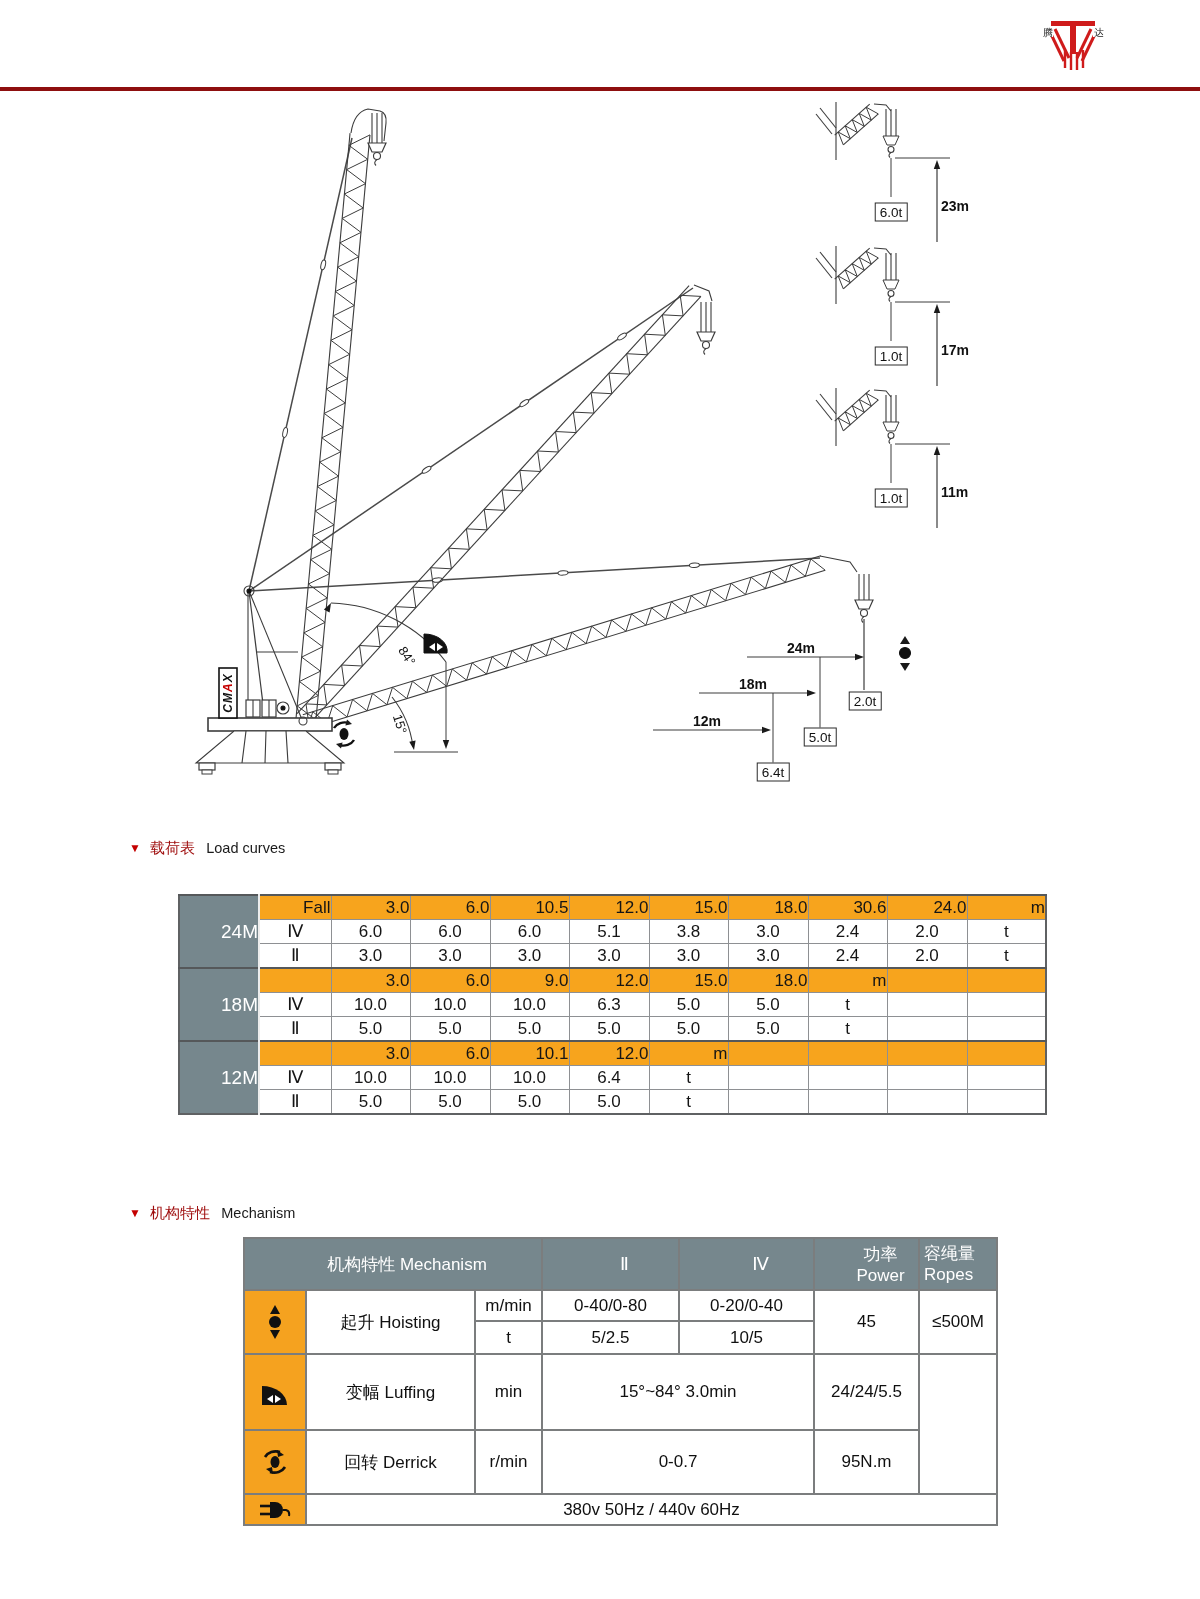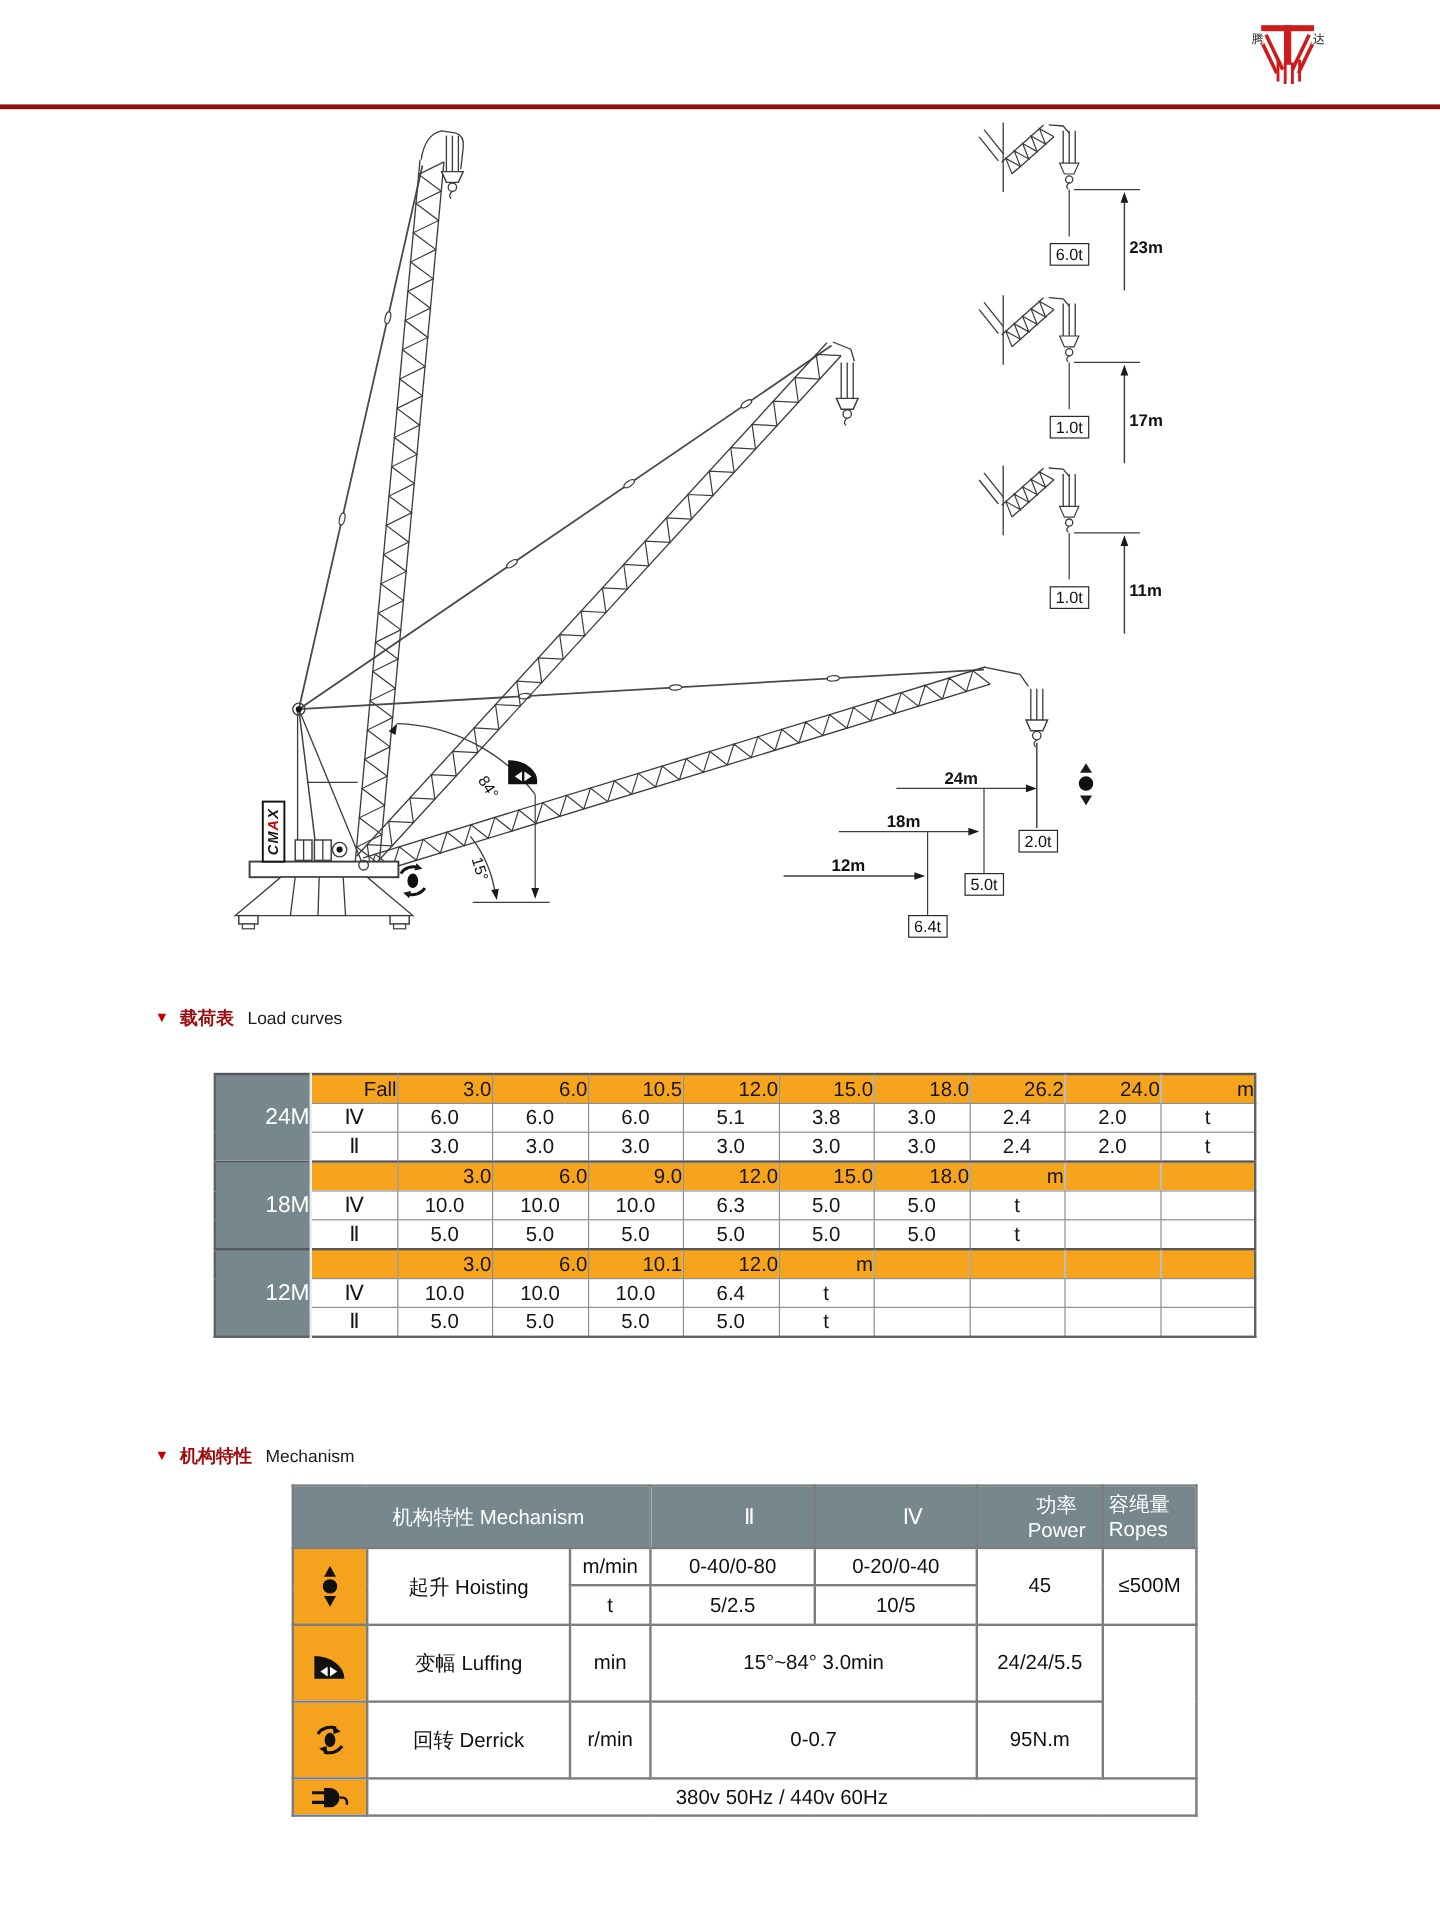--- a/index.html
+++ b/index.html
@@ -8,21 +8,21 @@
   
   .title{position:absolute;left:96px;top:32px;font-size:23px;font-weight:bold;white-space:nowrap;}
   .title .red{color:#C00000;}
   .title .blk{color:#1a1a1a;}
   .title .en{font-weight:bold;color:#C00000;}
   .rule{position:absolute;left:0;top:87px;width:1200px;height:4px;background:#8E0F0F;}
   .logo{position:absolute;left:1042px;top:16px;}
   
   .sect{position:absolute;white-space:nowrap;font-size:15px;}
   .sect .tri{color:#C40000;font-size:12px;vertical-align:1px;}
-  .sect .cn{color:#9E0B0B;font-weight:bold;margin:0 7px 0 5px;}
+  .sect .cn{color:#9E0B0B;font-weight:normal;margin:0 7px 0 5px;}
   .sect .en{color:#1a1a1a;font-size:14.5px;}
   
   .lbl,.dim,.box,.hlbl,.rlbl{position:absolute;white-space:nowrap;color:#111;}
   .dim{transform:translate(-50%,-50%);font-size:14px;font-weight:bold;}
   .box{transform:translate(-50%,-50%);background:#fff;border:1.6px solid #2a2a2a;
        padding:0 4px;font-size:13.5px;line-height:17px;}
   .hlbl{font-size:14px;font-weight:bold;}
   .rlbl{transform-origin:center;font-size:13px;}
   .cmax{position:absolute;left:228px;top:693px;transform:translate(-50%,-50%) rotate(-90deg);
         font-size:12px;font-weight:bold;font-style:italic;letter-spacing:1px;color:#111;}
@@ -259,21 +259,21 @@
     <tbody>
         <tr class="ss">
       <td class="sec" rowspan="3">24M</td>
       <td class="hd">Fall</td>
       <td class="hd">3.0</td>
       <td class="hd">6.0</td>
       <td class="hd">10.5</td>
       <td class="hd">12.0</td>
       <td class="hd">15.0</td>
       <td class="hd">18.0</td>
-      <td class="hd">26.2</td>
+      <td class="hd">30.6</td>
       <td class="hd">24.0</td>
       <td class="hd">m</td>
     </tr>
     <tr>
       <td class="rn">Ⅳ</td>
       <td>6.0</td>
       <td>6.0</td>
       <td>6.0</td>
       <td>5.1</td>
       <td>3.8</td>
@@ -408,21 +408,21 @@
       <td>0-40/0-80</td>
       <td>0-20/0-40</td>
       <td rowspan="2">45</td>
       <td rowspan="2">≤500M</td>
     </tr>
     <tr style="height:33px">
       <td>t</td>
       <td>5/2.5</td>
       <td>10/5</td>
     </tr>
-    <tr style="height:64px">
+    <tr style="height:76px">
       <td class="ic">
         <svg width="34" height="30" viewBox="0 0 34 30" style="margin:0 auto">
           <path d="M4,28 L4,9 A25,19 0 0 1 29,28 Z" fill="#111"></path>
           <polygon points="9,22 15,18 15,26" fill="#fff"></polygon>
           <polygon points="23,22 17,18 17,26" fill="#fff"></polygon>
             </svg>
           </td>
       <td>变幅 Luffing</td>
       <td>min</td>
       <td colspan="2">15°~84° 3.0min</td>

